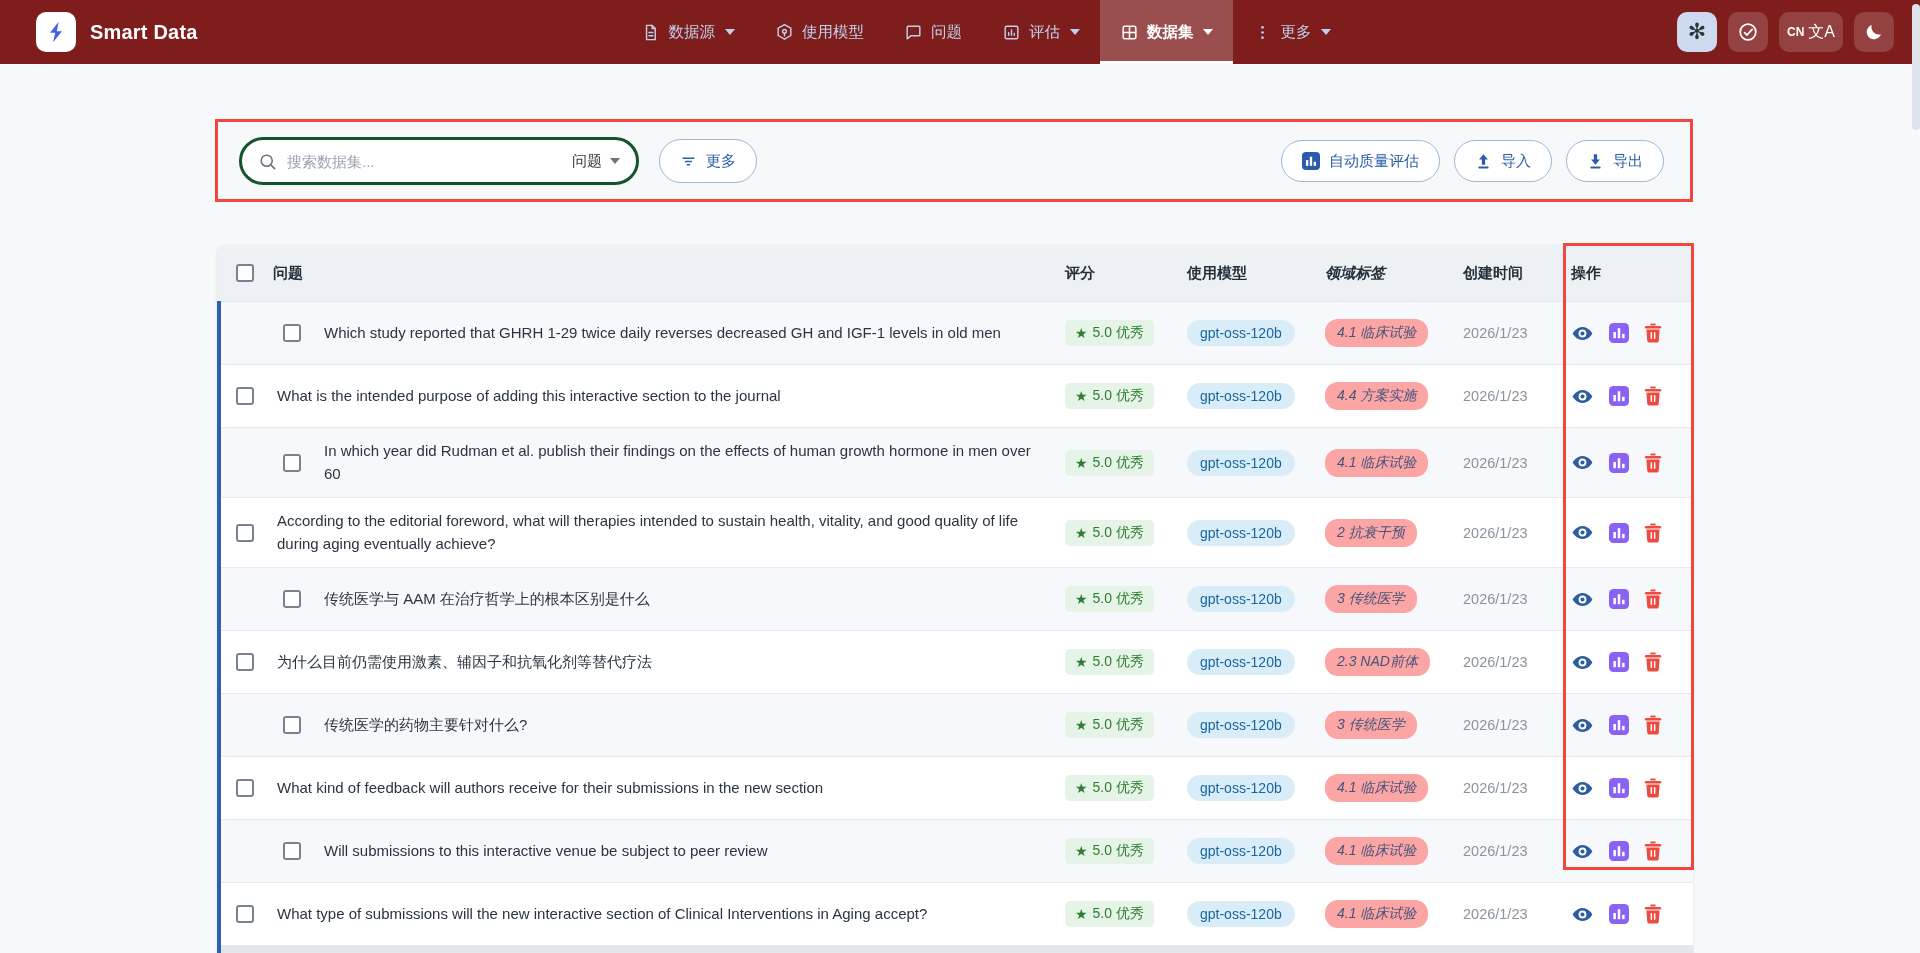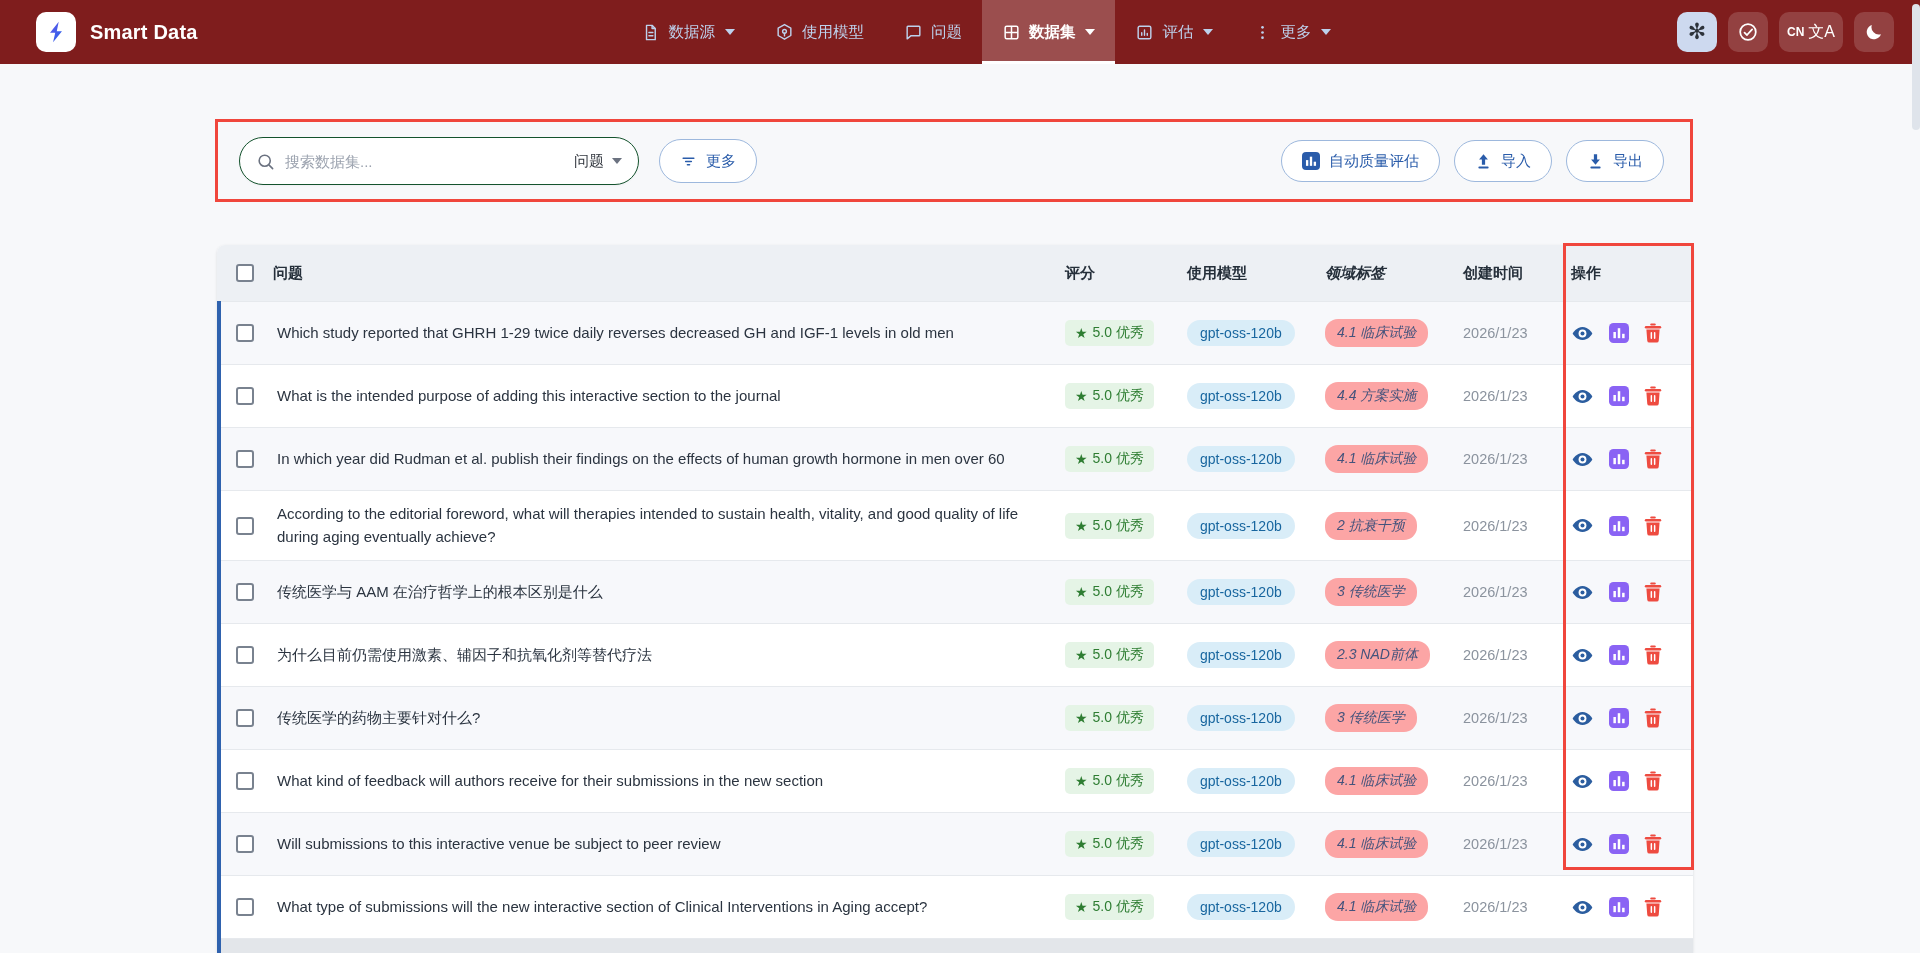--- a/index.html
+++ b/index.html
@@ -32,21 +32,21 @@
   .lang-wen { font-size:16px; }
 
   
   .scrollbar-track { position:absolute; top:0; right:0; width:8px; height:953px; }
   .scrollbar-thumb { position:absolute; top:4px; right:0; width:8px; height:126px;
     background:#dfe4eb; border-radius:4px; }
 
   
   .toolbar { position:absolute; left:217px; top:122px; width:1473px; height:78px;
     display:flex; align-items:center; padding:0 22px; }
-  .search-pill { width:400px; height:48px; background:#fff; border:1px solid #14532d;
+  .search-pill { width:400px; height:48px; background:#fff; border:3px solid #14532d;
     border-radius:24px; display:flex; align-items:center; padding:0 16px;
     box-shadow:0 1px 2px rgba(16,24,40,.04); }
   .search-pill input { flex:1; border:none; outline:none; font-size:15px; color:#333;
     background:transparent; margin-left:10px; font-family:inherit; }
   .search-pill input::placeholder { color:#9ca3af; }
   .search-type { display:flex; align-items:center; gap:8px; color:#32373f; font-size:15px;
     font-weight:500; padding-left:14px; cursor:pointer; }
   .btn { display:flex; align-items:center; gap:9px; border:1px solid #9db8dd;
     background:#fff; color:#2a5caa; font-size:15px; font-weight:500; border-radius:22px;
     height:42px; padding:0 20px; cursor:pointer; font-family:inherit; }
@@ -61,21 +61,21 @@
 
   
   .table-card { position:absolute; left:217px; top:245px; width:1476px; height:708px;
     background:#fff; border-radius:8px 8px 0 0; box-shadow:0 1px 3px rgba(16,24,40,.12);
     overflow:hidden; }
   .thead { display:flex; align-items:center; height:56px; background:#edf0f4;
     font-weight:bold; font-size:15px; color:#252f3a; }
   .tbody { border-left:4px solid #2f62ae; }
   .trow { display:flex; align-items:center; min-height:63px; border-top:1px solid #e6e9ed;
     background:#fff; }
-  .trow.alt { background:#f7f8fb; }
+  .trow.alt { background:#f7f8fb;padding-left:47px; }
   .trow.filler { min-height:22px; background:#e3e6ea; }
   .cell { display:flex; align-items:center; }
   .c-check { width:56px; padding-left:19px; flex-shrink:0; }
   .tbody .c-check { padding-left:15px; }
   .c-q { flex:1; padding:12px 24px 12px 0; }
   .c-score { width:122px; flex-shrink:0; }
   .c-model { width:138px; flex-shrink:0; }
   .c-tag { width:138px; flex-shrink:0;font-style:italic; }
   .c-date { width:108px; flex-shrink:0; }
   .c-actions { width:122px; flex-shrink:0; gap:15px; }
@@ -133,38 +133,38 @@
             <path d="M12 12.9v3.4" stroke-linecap="round"></path>
         </svg>
         <span>使用模型</span>
       </div>
       <div class="nav-item">
         <svg width="19" height="19" viewBox="0 0 24 24" fill="none" stroke="currentColor" stroke-width="1.8" stroke-linejoin="round">
           <path d="M4 5a1 1 0 0 1 1-1h14a1 1 0 0 1 1 1v10a1 1 0 0 1-1 1H9l-5 4z"></path>
         </svg>
         <span>问题</span>
       </div>
-      <div class="nav-item active">
-        <svg width="19" height="19" viewBox="0 0 24 24" fill="none" stroke="currentColor" stroke-width="1.9" stroke-linejoin="round">
+      <div class="nav-item">
+        <svg width="19" height="19" viewBox="0 0 24 24" fill="none" stroke="currentColor" stroke-width="1.8" stroke-linecap="round" stroke-linejoin="round">
           <rect x="4" y="4" width="16" height="16" rx="2"></rect>
-            <path d="M12 4v16M4 12h16"></path>
-        </svg>
-        <span>数据集</span>
+            <path d="M8.5 15.5v-3.2M12 15.5V8.8M15.5 15.5v-2.2"></path>
+        </svg>
+        <span>评估</span>
         <span class="nav-caret">
           <svg width="10" height="6" viewBox="0 0 10 6" fill="currentColor">
               <path d="M0 0h10L5 6z"></path>
             </svg>
           </span>
       </div>
-      <div class="nav-item">
-        <svg width="19" height="19" viewBox="0 0 24 24" fill="none" stroke="currentColor" stroke-width="1.8" stroke-linecap="round" stroke-linejoin="round">
+      <div class="nav-item active">
+        <svg width="19" height="19" viewBox="0 0 24 24" fill="none" stroke="currentColor" stroke-width="1.9" stroke-linejoin="round">
           <rect x="4" y="4" width="16" height="16" rx="2"></rect>
-            <path d="M8.5 15.5v-3.2M12 15.5V8.8M15.5 15.5v-2.2"></path>
-        </svg>
-        <span>评估</span>
+            <path d="M12 4v16M4 12h16"></path>
+        </svg>
+        <span>数据集</span>
         <span class="nav-caret">
           <svg width="10" height="6" viewBox="0 0 10 6" fill="currentColor">
               <path d="M0 0h10L5 6z"></path>
             </svg>
           </span>
       </div>
       <div class="nav-item">
         <svg width="19" height="19" viewBox="0 0 24 24" fill="currentColor">
           <circle cx="12" cy="5.5" r="1.7"></circle>
             <circle cx="12" cy="12" r="1.7"></circle>

